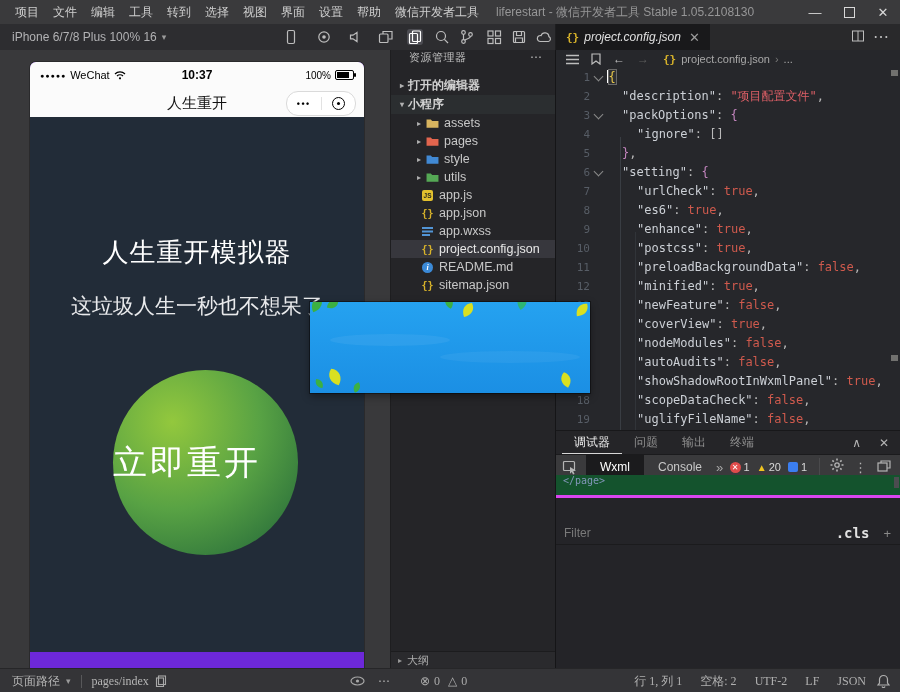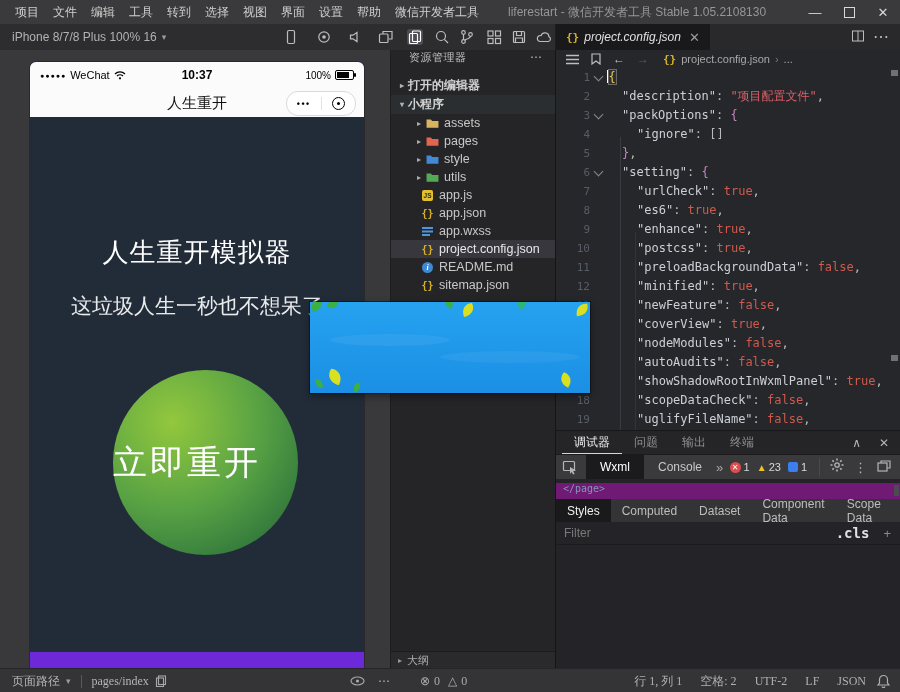--- a/index.html
+++ b/index.html
@@ -1,18 +1,18 @@
 <!DOCTYPE html>
 <html><head>
 <meta charset="utf-8">
 <style>
   html,body{margin:0;padding:0;background:#1b1b1d;width:900px;height:692px;overflow:hidden;}
   #app{position:relative;width:900px;height:692px;background:#2f2f31;font-family:"Liberation Sans",sans-serif;-webkit-font-smoothing:antialiased;}
   
-  #titlebar{position:absolute;left:0;top:0;width:900px;height:24px;background:#3a3a3c;display:flex;align-items:center;gap:12px;}
+  #titlebar{position:absolute;left:0;top:0;width:900px;height:24px;background:#3a3a3c;display:flex;align-items:center;}
   #menubar{display:flex;align-items:center;padding-left:8px;}
   .menu-item{color:#cfcfcf;font-size:12px;padding:0 7px;cursor:default;}
   #win-title{color:#969697;font-size:12px;margin-left:10px;white-space:nowrap;}
   #win-controls{position:absolute;right:0;top:0;height:24px;display:flex;align-items:center;}
   .win-btn{width:34px;height:24px;display:flex;align-items:center;justify-content:center;color:#d8d8d8;font-size:13px;}
   .win-max-box{width:9px;height:9px;border:1px solid #d8d8d8;display:inline-block;}
   
   #toolbar{position:absolute;left:0;top:24px;width:900px;height:26px;background:#2d2d30;border-bottom:1px solid #242427;}
   #device-bar{position:absolute;left:12px;top:0;height:26px;display:flex;align-items:center;color:#b2b2b4;font-size:12px;}
   #device-bar .caret{margin-left:5px;font-size:9px;color:#9a9a9a;}
@@ -107,21 +107,21 @@
   #inspect-icon{margin:0 8px 0 6px;display:flex;}
   #wxml-tab{height:24px;line-height:24px;background:#1b1b1d;color:#ffffff;font-size:12px;padding:0 14px;}
   #console-tab{color:#c8c8c8;font-size:12px;padding:0 14px;}
   #more-tabs{color:#a8a8a8;font-size:13px;}
   #dbg-badges{margin-left:auto;display:flex;align-items:center;gap:7px;font-size:11px;color:#d8d8d8;}
   .err-dot{width:11px;height:11px;border-radius:50%;background:#e04b4b;color:#fff;font-size:8px;display:inline-flex;align-items:center;justify-content:center;margin-right:3px;}
   .warn-tri{color:#f0c420;font-size:10px;margin-right:2px;}
   .info-sq{width:10px;height:10px;border-radius:2px;background:#3b7ef0;display:inline-block;margin-right:3px;}
   .badge{display:flex;align-items:center;}
   #dbg-row2-actions{display:flex;align-items:center;gap:10px;margin:0 10px 0 12px;border-left:1px solid #4a4a4c;padding-left:10px;color:#b5b5b5;}
-  #dbg-row3{position:absolute;left:0;top:52px;width:100%;height:20px;background:#701a75;border-bottom:3px solid #d946ef;}
+  #dbg-row3{position:absolute;left:0;top:44px;width:100%;height:20px;background:#14532d;border-bottom:3px solid #d946ef;}
   #element-text{position:absolute;left:7px;top:0px;font-family:"DejaVu Sans Mono",monospace;font-size:10px;color:#8296b8;}
   #dbg-scrollbar{position:absolute;right:2px;top:2px;width:5px;height:11px;background:#4c4c50;}
   #dbg-row4{position:absolute;left:0;top:68px;width:100%;height:23px;background:#343437;display:flex;align-items:center;}
   #insp-tabs{display:flex;height:100%;}
   #insp-tabs .dtab{padding:0 11px;color:#bdbdbd;}
   #insp-tabs .dtab.active{background:#1a1a1c;color:#f0f0f0;}
   #dbg-row5{position:absolute;left:0;top:91px;width:100%;height:22px;background:#242428;border-bottom:1px solid #1b1b1d;display:flex;align-items:center;}
   #filter-input{margin-left:8px;color:#7a7a7a;font-size:12px;flex:1;}
   #cls-label{font-family:"DejaVu Sans Mono",monospace;font-size:14px;color:#e2e2e2;font-weight:bold;margin-right:14px;}
   #plus-icon{color:#8a8a8a;font-size:13px;margin-right:10px;}
@@ -160,21 +160,21 @@
       <span class="win-btn">—</span>
       <span class="win-btn">
           <span class="win-max-box"></span>
         </span>
       <span class="win-btn">✕</span>
     </div>
   </div>
 
   <div id="toolbar">
     <div id="device-bar">
-      <span>iPhone 8/7/8 Plus 100% 16</span>
+      <span>iPhone 6/7/8 Plus 100% 16</span>
       <span class="caret">▾</span>
     </div>
     <span class="tb-icon" style="left:283px">
         <svg width="16" height="16">
           <rect x="4.5" y="1.5" width="7" height="13" rx="1.5"></rect>
         </svg>
       </span>
     <span class="tb-icon" style="left:316px">
         <svg width="16" height="16">
           <circle cx="8" cy="8" r="5.2"></circle>
@@ -565,21 +565,21 @@
       <span id="wxml-tab">Wxml</span>
       <span id="console-tab">Console</span>
       <span id="more-tabs">»</span>
       <div id="dbg-badges">
         <span class="badge">
             <span class="err-dot">✕</span>
             <span>1</span>
           </span>
         <span class="badge">
             <span class="warn-tri">▲</span>
-            <span>23</span>
+            <span>20</span>
           </span>
         <span class="badge">
             <span class="info-sq"></span>
             <span>1</span>
           </span>
       </div>
       <div id="dbg-row2-actions">
         <span><svg width="14" height="14">
               <circle cx="7" cy="7" r="2.2" fill="none" stroke="#b5b5b5" stroke-width="1.3"></circle>
               <g stroke="#b5b5b5" stroke-width="1.6">
@@ -589,29 +589,20 @@
         <span style="font-size:13px">⋮</span>
         <span><svg width="14" height="12">
               <rect x="1" y="3" width="9" height="8" fill="none" stroke="#b5b5b5" stroke-width="1.2"></rect>
               <path d="M4 3 V1 H13 V8 H10" fill="none" stroke="#b5b5b5" stroke-width="1.2"></path>
             </svg></span>
       </div>
     </div>
     <div id="dbg-row3">
       <span id="element-text">&lt;/page&gt;</span>
       <span id="dbg-scrollbar"></span>
-    </div>
-    <div id="dbg-row4">
-      <div id="insp-tabs">
-          <span class="dtab active">Styles</span>
-          <span class="dtab">Computed</span>
-          <span class="dtab">Dataset</span>
-          <span class="dtab">Component Data</span>
-          <span class="dtab">Scope Data</span>
-        </div>
     </div>
     <div id="dbg-row5">
       <span id="filter-input">Filter</span>
       <span id="cls-label">.cls</span>
       <span id="plus-icon">+</span>
     </div>
   </div>
 
   <div id="statusbar">
     <div id="sb-left">

